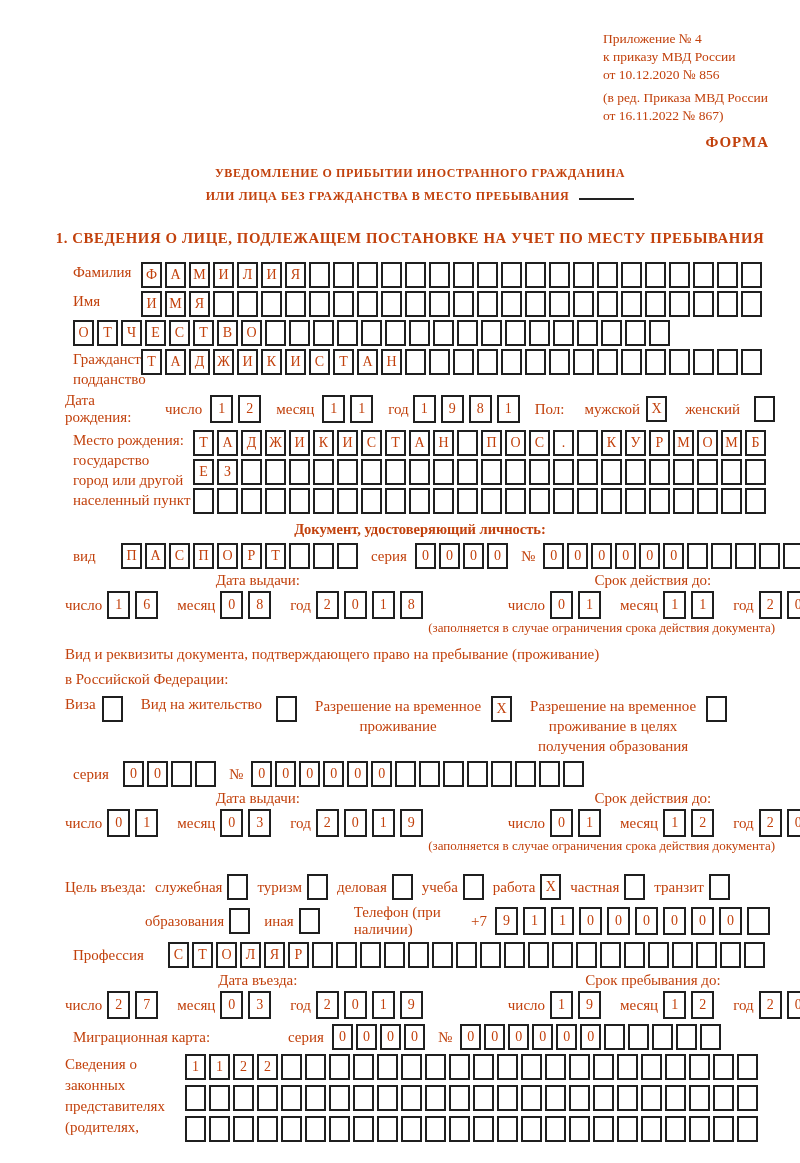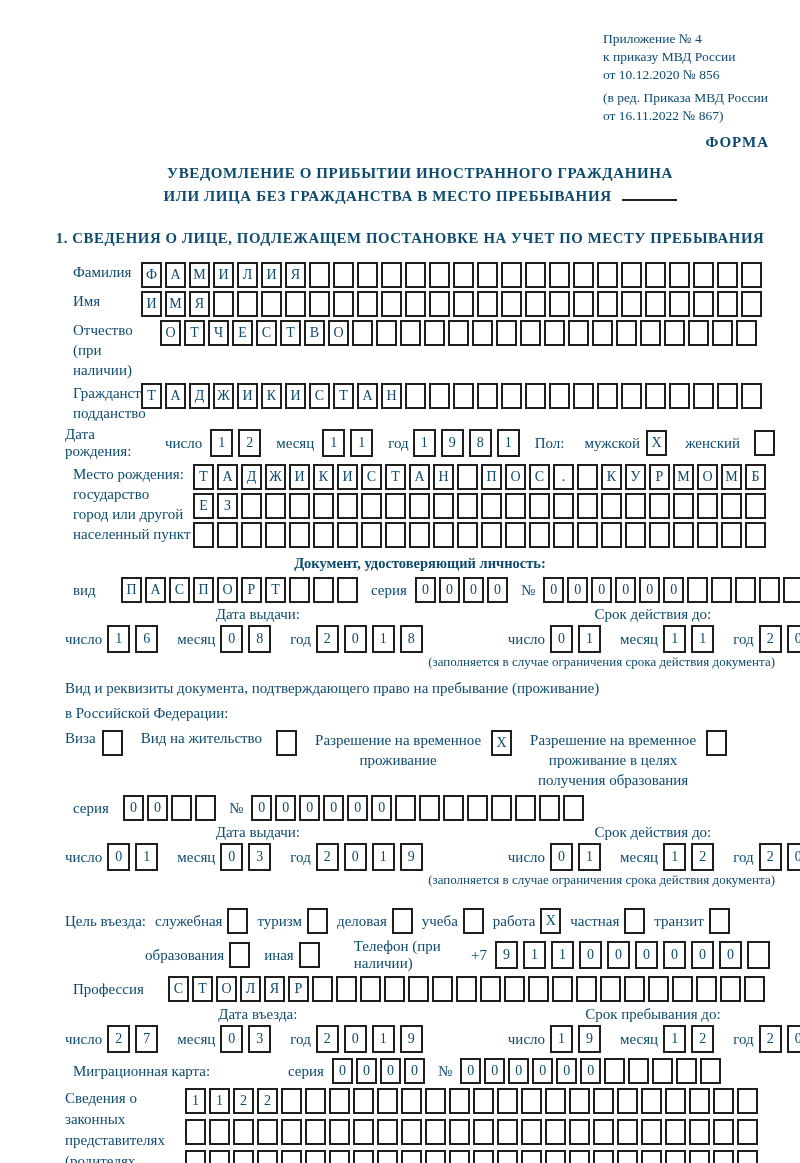--- a/index.html
+++ b/index.html
@@ -1,25 +1,25 @@
 <!DOCTYPE html>
 <html><head>
 <meta charset="utf-8">
 <style>
   html,body{margin:0;padding:0;background:#ffffff;}
   .page{
     width:800px;height:1163px;box-sizing:border-box;position:relative;
     padding:0 25px 0 65px;overflow:hidden;background:#fff;
-    font-family:"Liberation Serif","DejaVu Serif",serif;color:#0c4a6e;font-size:15px;
+    font-family:"Liberation Serif","DejaVu Serif",serif;color:#c2410c;font-size:15px;
   }
   
   .corner{margin:30px 0 0 auto;width:172px;font-size:13.5px;line-height:18px;}
   .corner .amend{margin-top:5px;}
   .forma{text-align:right;font-weight:bold;margin-top:9px;padding-right:6px;letter-spacing:1px;}
-  .title{text-align:center;font-weight:bold;margin-top:11px;line-height:23px;letter-spacing:0.6px;font-size:15px;}
+  .title{text-align:center;font-weight:bold;margin-top:11px;line-height:23px;letter-spacing:0.6px;font-size:12px;}
   .tunder{display:inline-block;width:55px;border-bottom:2px solid #222;height:12px;margin-left:10px;}
   .sec{font-weight:bold;text-align:center;margin:22px 0 0 -20px;letter-spacing:0.6px;font-size:14.8px;white-space:nowrap;}
   .formbody{margin-top:15px;}
   
   .frow{display:flex;align-items:flex-start;margin-bottom:3px;margin-left:8px;}
   .lbl{flex:0 0 auto;line-height:20px;}
   .w68{width:68px;}
   .w87{width:87px;}
   .w95{width:95px;}
   .w120{width:120px;line-height:21px;}
@@ -145,24 +145,20 @@
           <span class="cell"></span>
           <span class="cell"></span>
           <span class="cell"></span>
           <span class="cell"></span>
           <span class="cell"></span>
           <span class="cell"></span>
         </div>
     </div>
 
     <div class="frow">
-      <div class="lbl w87">
-        <div>Отчество</div>
-        <div>(при наличии)</div>
-      </div>
       <div class="cells">
           <span class="cell">О</span>
           <span class="cell">Т</span>
           <span class="cell">Ч</span>
           <span class="cell">Е</span>
           <span class="cell">С</span>
           <span class="cell">Т</span>
           <span class="cell">В</span>
           <span class="cell">О</span>
           <span class="cell"></span>

